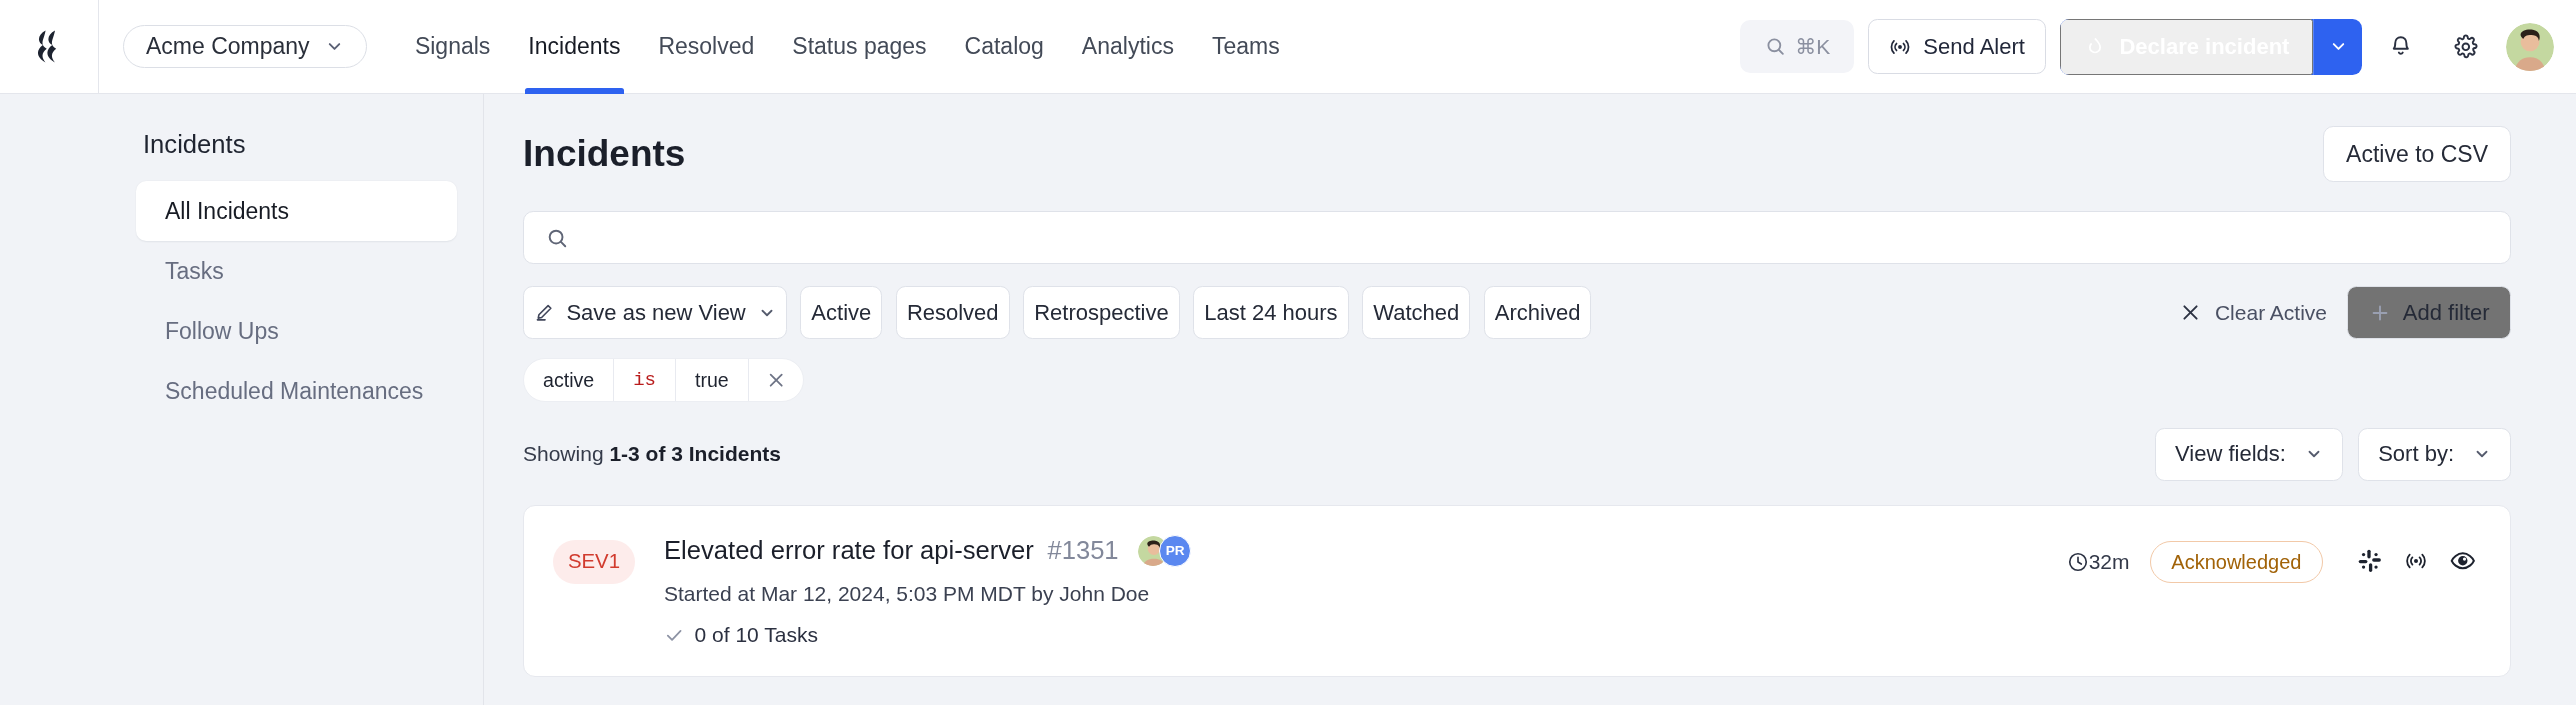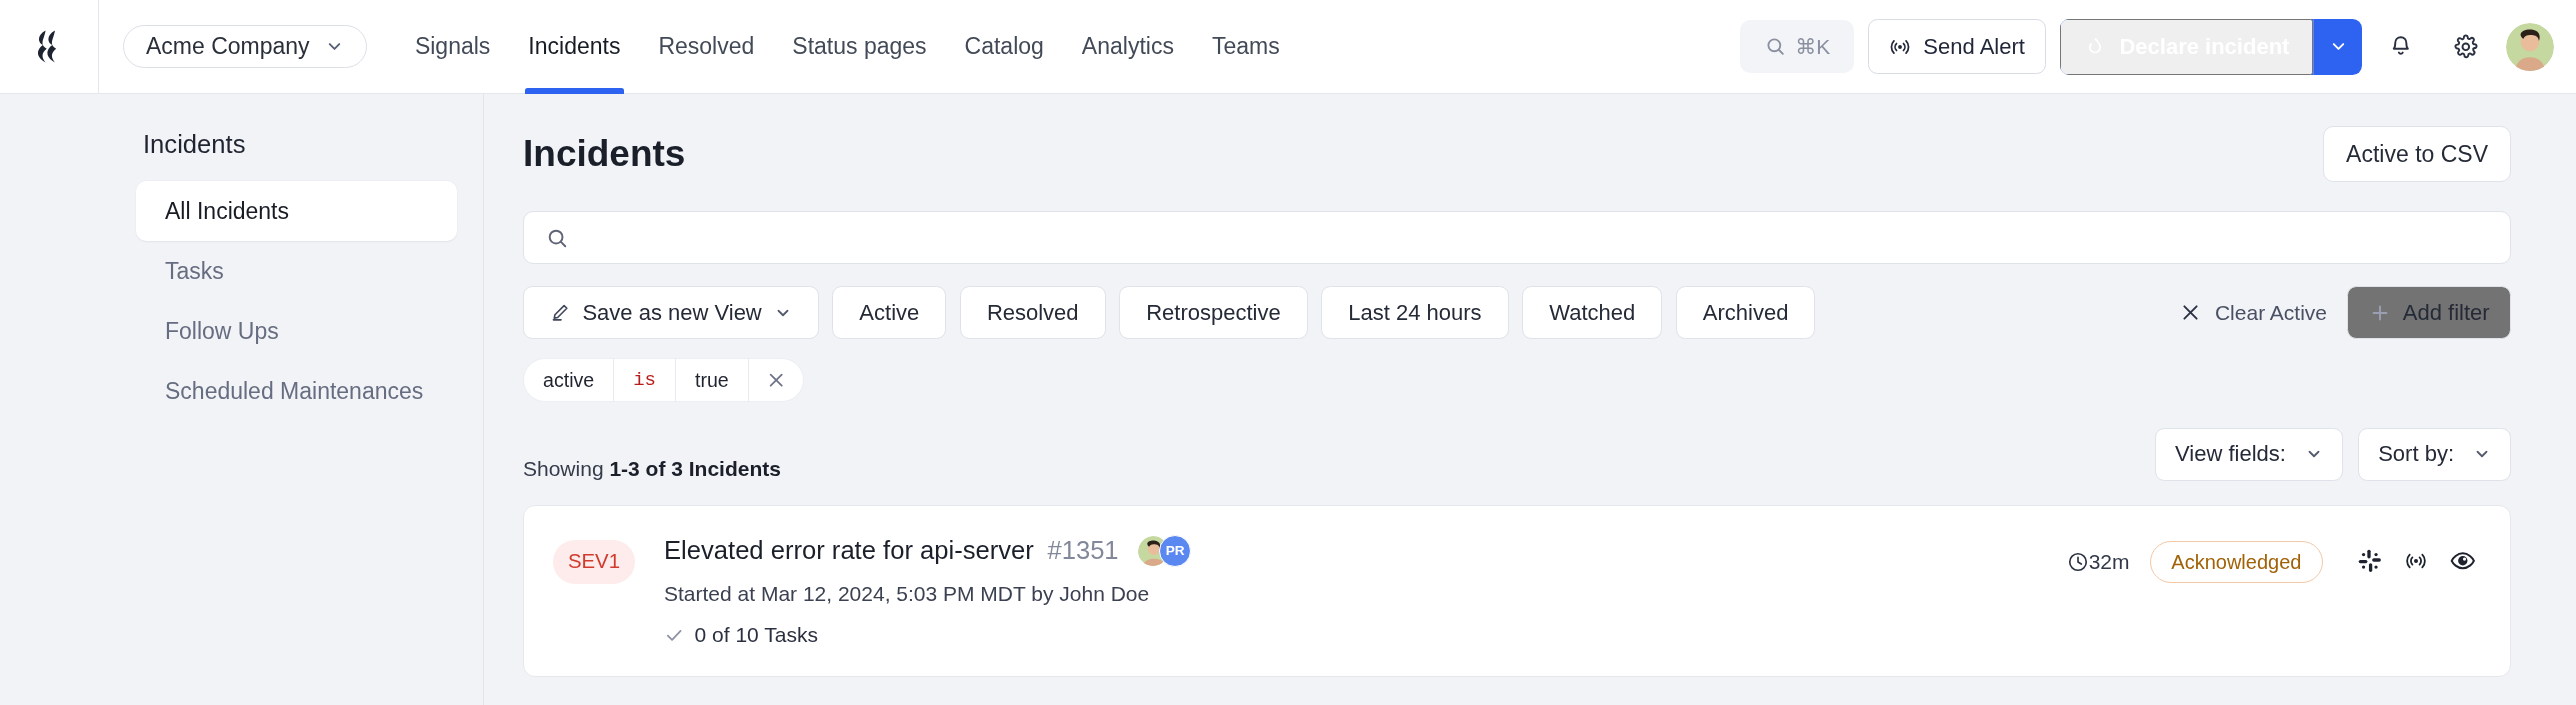--- a/index.html
+++ b/index.html
@@ -229,21 +229,21 @@
   }
 
   .filters {
     display: flex;
     align-items: center;
     gap: 13.6px;
     margin-bottom: 19px;
   }
   .pill {
     height: 53px;
-    padding: 0 26px;
+    padding: 0 10px;
     background: #fff;
     border: 0.9px solid #dfe2e9;
     border-radius: 9.4px;
     display: flex;
     align-items: center;
     gap: 12px;
     font-size: 22px;
     color: #252a37;
     white-space: nowrap;
   }
@@ -290,21 +290,21 @@
   }
   .chip > span:last-child { border-right: none; padding: 0 17px; }
   .chip .op {
     font-family: "Liberation Mono", monospace;
     color: #b91c1c;
     font-size: 19px;
   }
 
   .showrow {
     display: flex;
-    align-items: flex-end;
+    align-items: center;
     margin-bottom: 24px;
   }
   .showing { font-size: 21px; color: #353b4a; }
   .showing b { font-weight: bold; color: #1b1f2a; }
   .showrow .right { margin-left: auto; display: flex; gap: 15.3px; }
   .select-pill {
     height: 53px;
     padding: 0 19px;
     background: #fff;
     border: 0.9px solid #dfe2e9;

